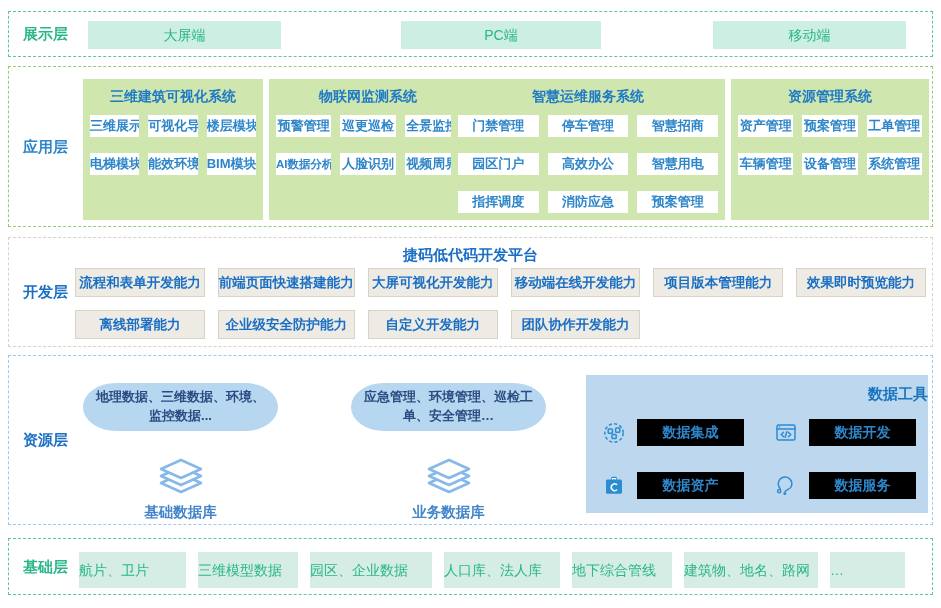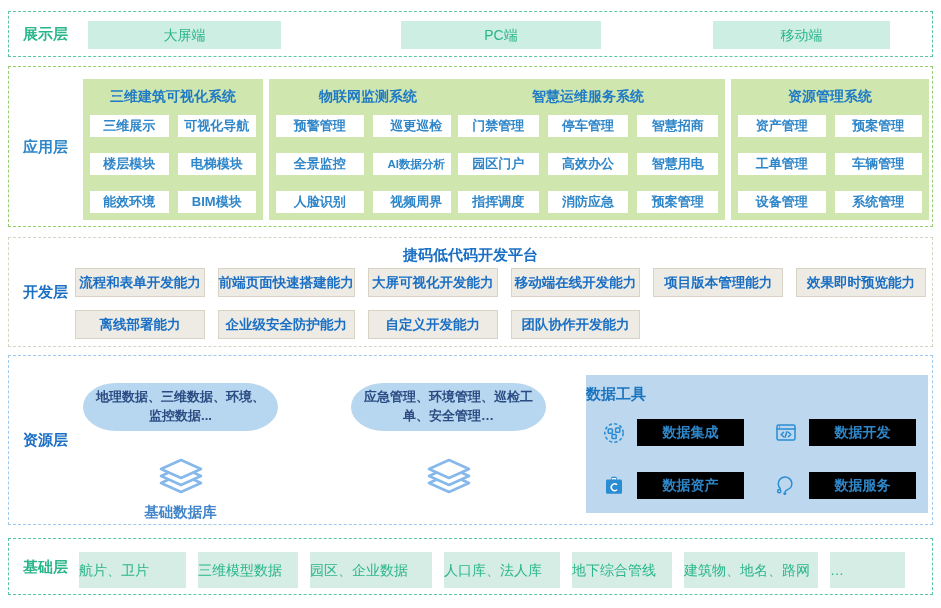--- a/index.html
+++ b/index.html
@@ -18,21 +18,21 @@
   .c-teal { color:#2ab58a; } .c-blue { color:#2e86c9; } .c-devblue { color:#1a6fc4; }
 
   
   .disp-box { position:absolute; top:9px; height:28px; line-height:28px; text-align:center;
               background:#cdeee3; color:#2ab58a; font-size:14px; }
 
   
   .panel { position:absolute; top:12px; height:141px; background:#cfe6ae; padding:8px 7px 0; }
   .panel-title { text-align:center; font-size:14px; font-weight:bold; color:#1f7ac6; height:18px; line-height:18px; }
   .panel-grid { display:grid; column-gap:9px; row-gap:16px; margin-top:10px; }
-  .cols2 { grid-template-columns:1fr 1fr; }
+  .cols2 { grid-template-columns:1fr 1fr 1fr; }
   .cols3 { grid-template-columns:1fr 1fr 1fr; }
   .app-item { background:#fff; height:22px; line-height:22px; text-align:center;
               font-size:13px; font-weight:bold; color:#2e86c9; white-space:nowrap; overflow:hidden; }
 
   
   .dev-title { position:absolute; left:0; top:8px; width:100%; text-align:center;
                font-size:15px; font-weight:bold; color:#1a6fc4; }
   .dev-grid { position:absolute; left:66px; top:30px; width:851px; display:grid;
               grid-template-columns:repeat(6,1fr); grid-template-rows:29px 29px;
               column-gap:8px; row-gap:13px;gap:13px; }
@@ -41,42 +41,42 @@
 
   
   .cloud { position:absolute; top:27px; width:195px; height:48px; background:#b7d6ef;
            border-radius:44px/32px; display:flex; align-items:center; justify-content:center;
            text-align:center; color:#2b4c83; font-size:13px; font-weight:bold; line-height:1.45;
            padding:18px 12px; }
   .stack { position:absolute; top:102px; width:52px; height:42px; }
   .db-label { position:absolute; top:147px; width:195px; text-align:center;
               color:#4285c8; font-size:14.5px; font-weight:bold; }
   .tools { position:absolute; left:577px; top:19px; width:342px; height:138px; background:#bdd8ee; }
-  .tools-title { position:absolute; left:0; top:10px; width:100%; text-align:left;
+  .tools-title { position:absolute; left:0; top:10px; width:100%; text-align:right;
                  font-size:15px; font-weight:bold; color:#1a74c0; }
   .tool-cell { position:absolute; display:flex; align-items:center; gap:11px; height:27px; }
   .tool-box { background:#000000; width:107px; height:27px; line-height:27px; text-align:center;
               font-size:14px; font-weight:bold; color:#2e86c9; }
   .tool-icon { width:24px; height:24px; flex:0 0 24px; }
 
   
   .base-row { position:absolute; left:70px; top:13px; display:flex; gap:12px; }
   .base-box { background:#d5ede5; color:#2ab58a; height:36px; line-height:36px;
               font-size:14px; white-space:nowrap; }
 </style>
 </head>
 <body>
 
 <div class="stage">
 
   <div class="sec sec-display">
     <div class="layer-label c-teal">展示层</div>
     <div class="disp-box" style="left:79px;width:193px">大屏端</div>
     <div class="disp-box" style="left:392px;width:200px">PC端</div>
-    <div class="disp-box" style="left:704px;width:177px">移动端</div>
+    <div class="disp-box" style="left:704px;width:193px">移动端</div>
   </div>
 
   <div class="sec sec-app">
     <div class="layer-label c-blue">应用层</div>
 
     <div class="panel" style="left:74px;width:180px">
       <div class="panel-title">三维建筑可视化系统</div>
       <div class="panel-grid cols2">
         <div class="app-item">三维展示</div>
         <div class="app-item">可视化导航</div>
@@ -158,20 +158,21 @@
     <div class="db-label" style="left:74px">基础数据库</div>
 
     <div class="cloud" style="left:342px">应急管理、环境管理、巡检工单、安全管理…</div>
     <svg class="stack" style="left:414px" viewBox="0 0 52 42">
       <g fill="#ffffff" stroke="#86b8ea" stroke-width="2.6" stroke-linejoin="round">
         <path d="M26 16 L46 25 L26 34 L6 25 Z"></path>
         <path d="M26 9  L46 18 L26 27 L6 18 Z"></path>
         <path d="M26 2  L46 11 L26 20 L6 11 Z"></path>
       </g>
     </svg>
+    <div class="db-label" style="left:342px">业务数据库</div>
 
     <div class="tools">
       <div class="tools-title">数据工具</div>
 
       <div class="tool-cell" style="left:16px;top:44px">
         <svg class="tool-icon" viewBox="0 0 24 24">
           <circle cx="12" cy="12" r="9.2" fill="none" stroke="#2a8cd2" stroke-width="1.5" stroke-dasharray="3.2 2.2"></circle>
           <g fill="none" stroke="#2a8cd2" stroke-width="1.5">
             <rect x="6.2" y="8" width="4.2" height="4.2" rx="0.8"></rect>
             <rect x="13.6" y="7" width="4.2" height="4.2" rx="0.8"></rect>

